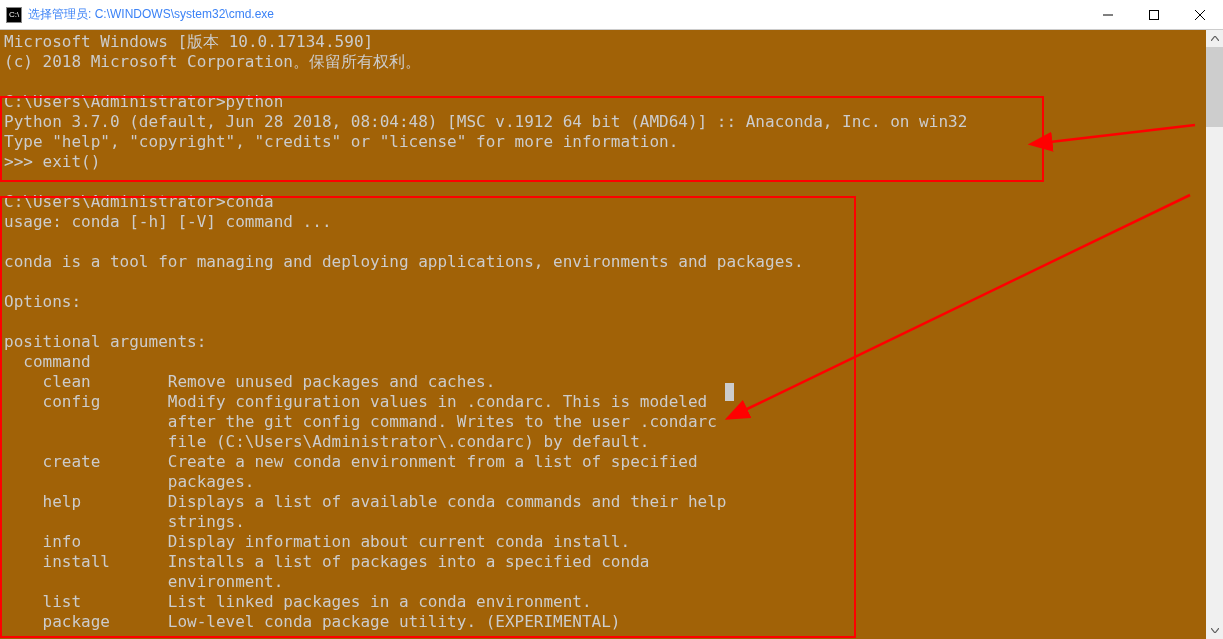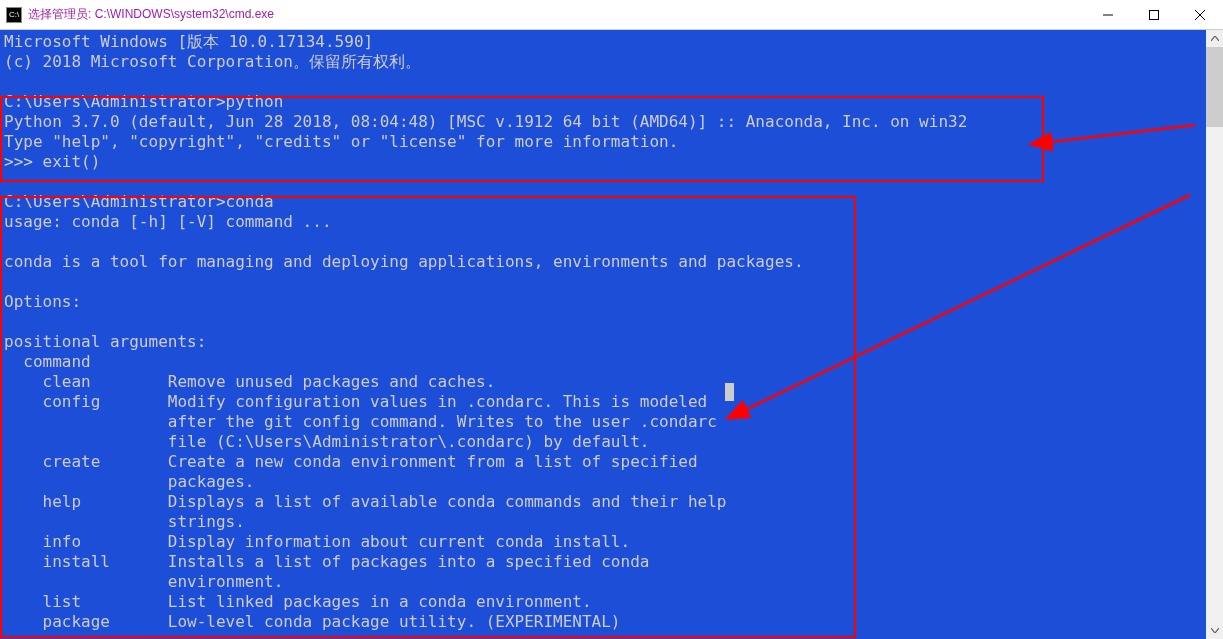--- a/index.html
+++ b/index.html
@@ -25,21 +25,21 @@
       height: 16px;
       background: #000;
       border: 1px solid #888;
       margin-right: 6px;
       display: flex;
       align-items: center;
       justify-content: center;
       font-size: 8px;
       color: #fff;
     }
-    .title-text { font-size: 12px; color: #a21caf; }
+    .title-text { font-size: 12px; color: #3b82f6; }
     .win-controls {
       position: absolute;
       right: 0; top: 0;
       display: flex;
       height: 30px;
     }
     .win-btn {
       width: 46px;
       height: 30px;
       display: flex;
@@ -47,21 +47,21 @@
       justify-content: center;
       font-family: "Segoe UI Symbol", sans-serif;
       font-size: 11px;
       color: #000;
       cursor: pointer;
     }
     .win-btn svg { display: block; }
     .terminal {
       position: absolute;
       top: 30px; left: 0; right: 0; bottom: 0;
-      background: #1d4ed8;
+      background: #a16207;
       color: #ccc;
       font-family: "NSimSun", "SimSun", "Consolas", monospace;
       font-size: 16px;
       line-height: 20px;
       padding: 2px 4px 0 4px;
       white-space: pre;
     }
     .scrollbar {
       position: absolute;
       top: 30px; right: 0;

